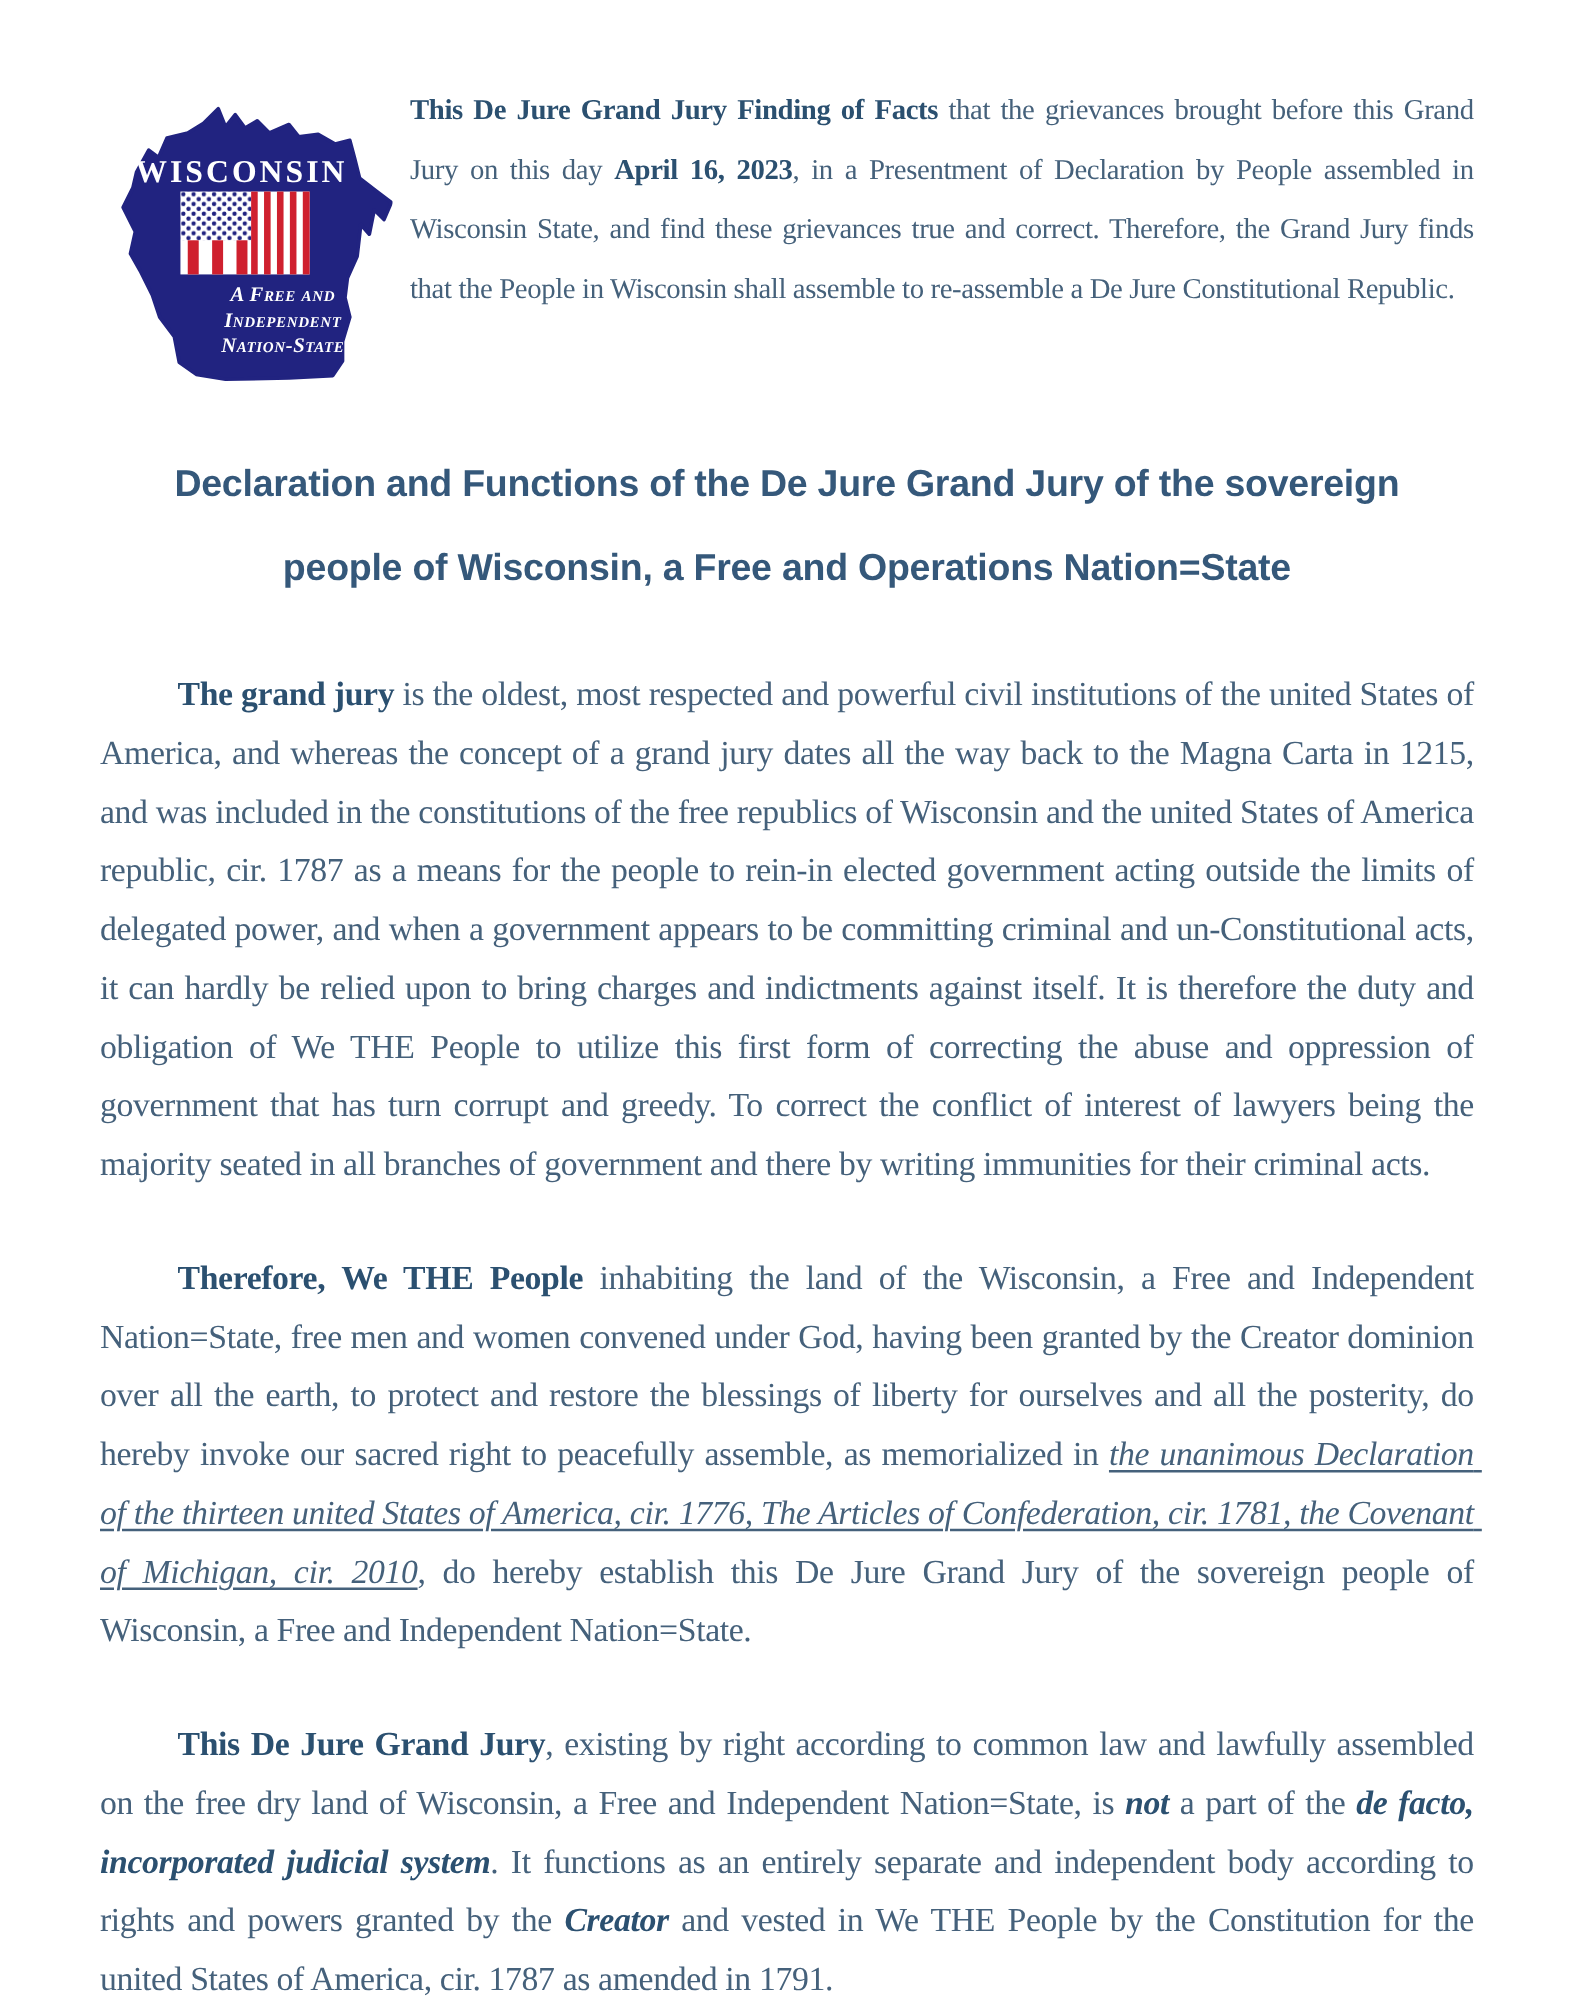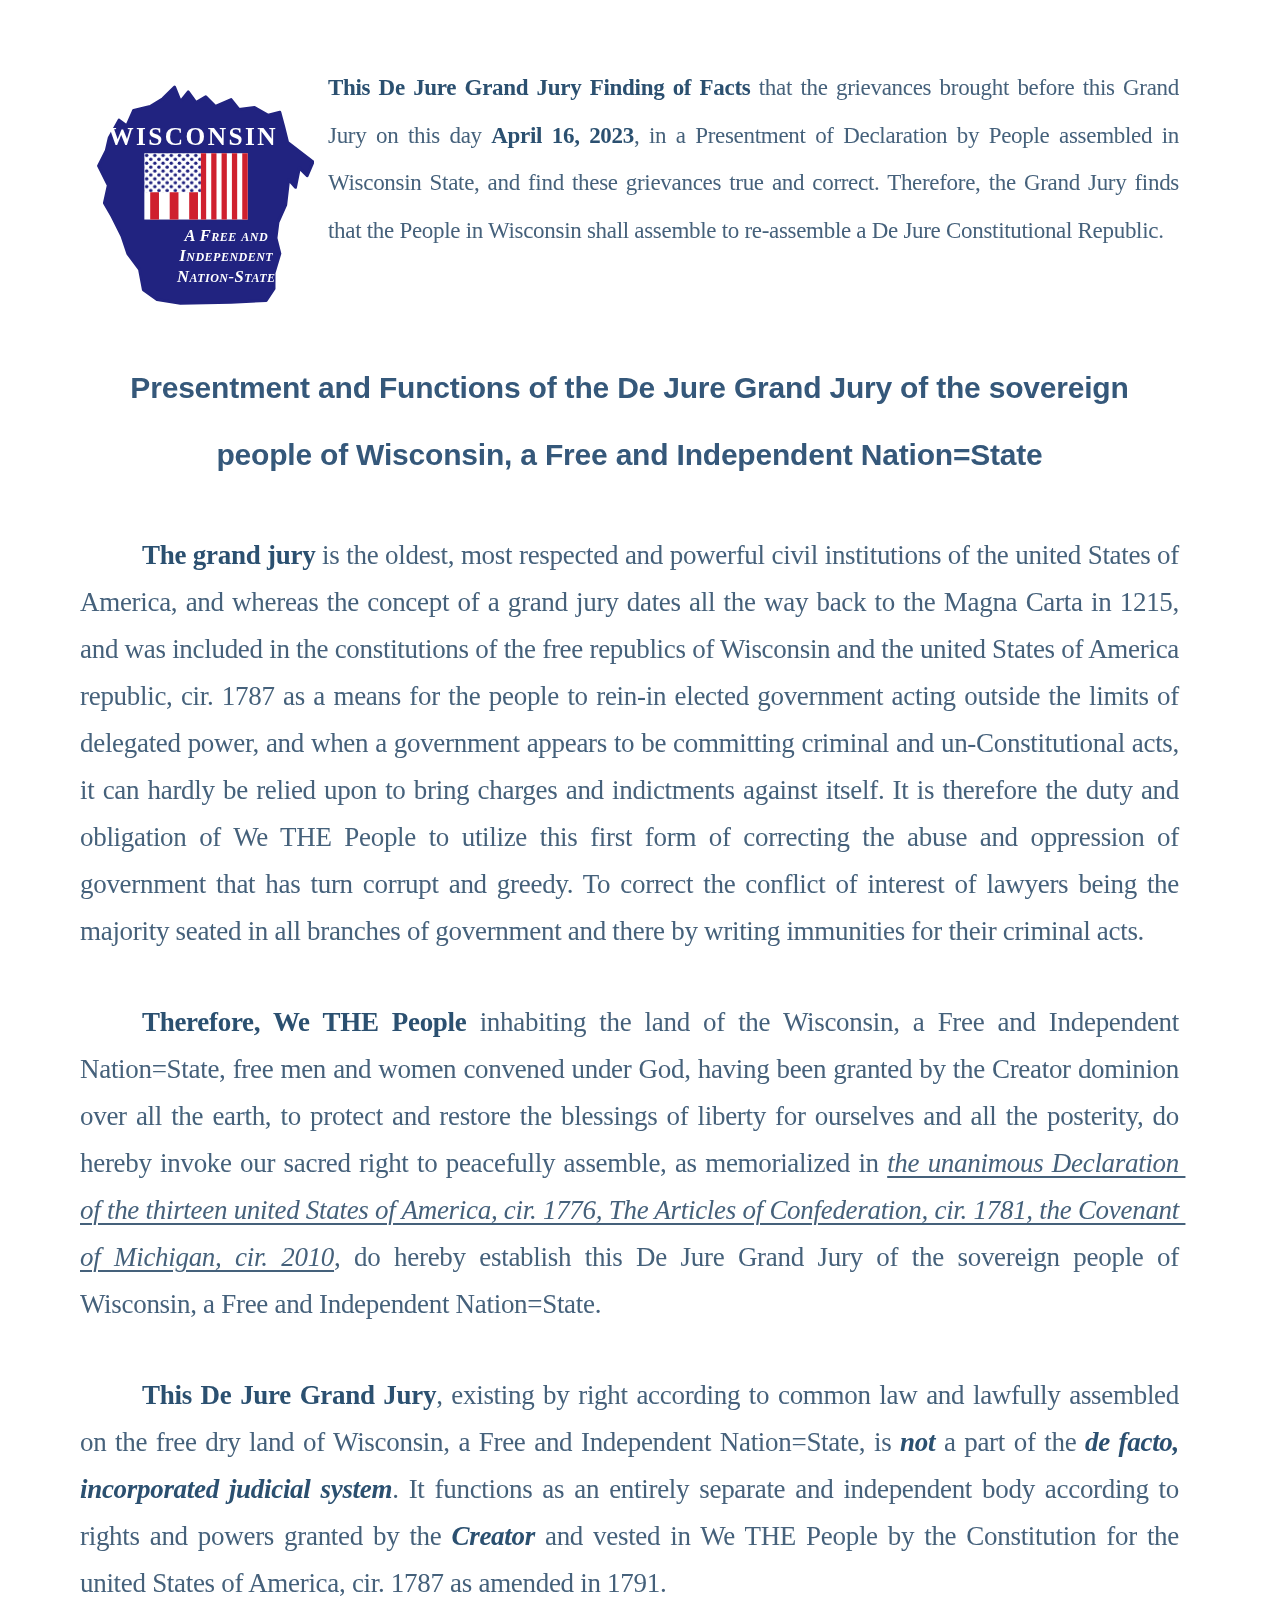--- a/index.html
+++ b/index.html
@@ -135,22 +135,22 @@
         <text class="white-fill logo-caption" x="150" y="188" text-anchor="middle">A Free and</text>
         <text class="white-fill logo-caption" x="150" y="209" text-anchor="middle">Independent</text>
         <text class="white-fill logo-caption" x="150" y="230" text-anchor="middle">Nation-State</text>
       </svg>
     </div>
 
     <p class="intro-para"><span class="seg seg-bold">This De Jure Grand Jury Finding of Facts</span><span class="seg seg-normal"> that the grievances brought before this Grand Jury on this day </span><span class="seg seg-bold">April 16, 2023</span><span class="seg seg-normal">, in a Presentment of Declaration by People assembled in Wisconsin State, and find these grievances true and correct. Therefore, the Grand Jury finds that the People in Wisconsin shall assemble to re-assemble a De Jure Constitutional Republic.</span></p>
   </div>
 
   <h1 class="doc-heading">
-    <span class="h-line">Presentment and Functions of the De Jure Grand Jury of the sovereign</span>
-    <span class="h-line">people of Wisconsin, a Free and Independent Nation=State</span>
+    <span class="h-line">Declaration and Functions of the De Jure Grand Jury of the sovereign</span>
+    <span class="h-line">people of Wisconsin, a Free and Operations Nation=State</span>
   </h1>
 
   <main>
     <p class="body-para"><span class="seg seg-bold">The grand jury</span><span class="seg seg-normal"> is the oldest, most respected and powerful civil institutions of the united States of America, and whereas the concept of a grand jury dates all the way back to the Magna Carta in 1215, and was included in the constitutions of the free republics of Wisconsin and the united States of America republic, cir. 1787 as a means for the people to rein-in elected government acting outside the limits of delegated power, and when a government appears to be committing criminal and un-Constitutional acts, it can hardly be relied upon to bring charges and indictments against itself. It is therefore the duty and obligation of We THE People to utilize this first form of correcting the abuse and oppression of government that has turn corrupt and greedy. To correct the conflict of interest of lawyers being the majority seated in all branches of government and there by writing immunities for their criminal acts.</span></p>
     <p class="body-para"><span class="seg seg-bold">Therefore, We THE People</span><span class="seg seg-normal"> inhabiting the land of the Wisconsin, a Free and Independent Nation=State, free men and women convened under God, having been granted by the Creator dominion over all the earth, to protect and restore the blessings of liberty for ourselves and all the posterity, do hereby invoke our sacred right to peacefully assemble, as memorialized in </span><span class="seg seg-italic-underline">the unanimous Declaration of the thirteen united States of America, cir. 1776, The Articles of Confederation, cir. 1781, the Covenant of Michigan, cir. 2010</span><span class="seg seg-normal">, do hereby establish this De Jure Grand Jury of the sovereign people of Wisconsin, a Free and Independent Nation=State.</span></p>
     <p class="body-para"><span class="seg seg-bold">This De Jure Grand Jury</span><span class="seg seg-normal">, existing by right according to common law and lawfully assembled on the free dry land of Wisconsin, a Free and Independent Nation=State, is </span><span class="seg seg-bold-italic">not</span><span class="seg seg-normal"> a part of the </span><span class="seg seg-bold-italic">de facto, incorporated judicial system</span><span class="seg seg-normal">. It functions as an entirely separate and independent body according to rights and powers granted by the </span><span class="seg seg-bold-italic">Creator</span><span class="seg seg-normal"> and vested in We THE People by the Constitution for the united States of America, cir. 1787 as amended in 1791.</span></p>
   </main>
 
 </div>
 

